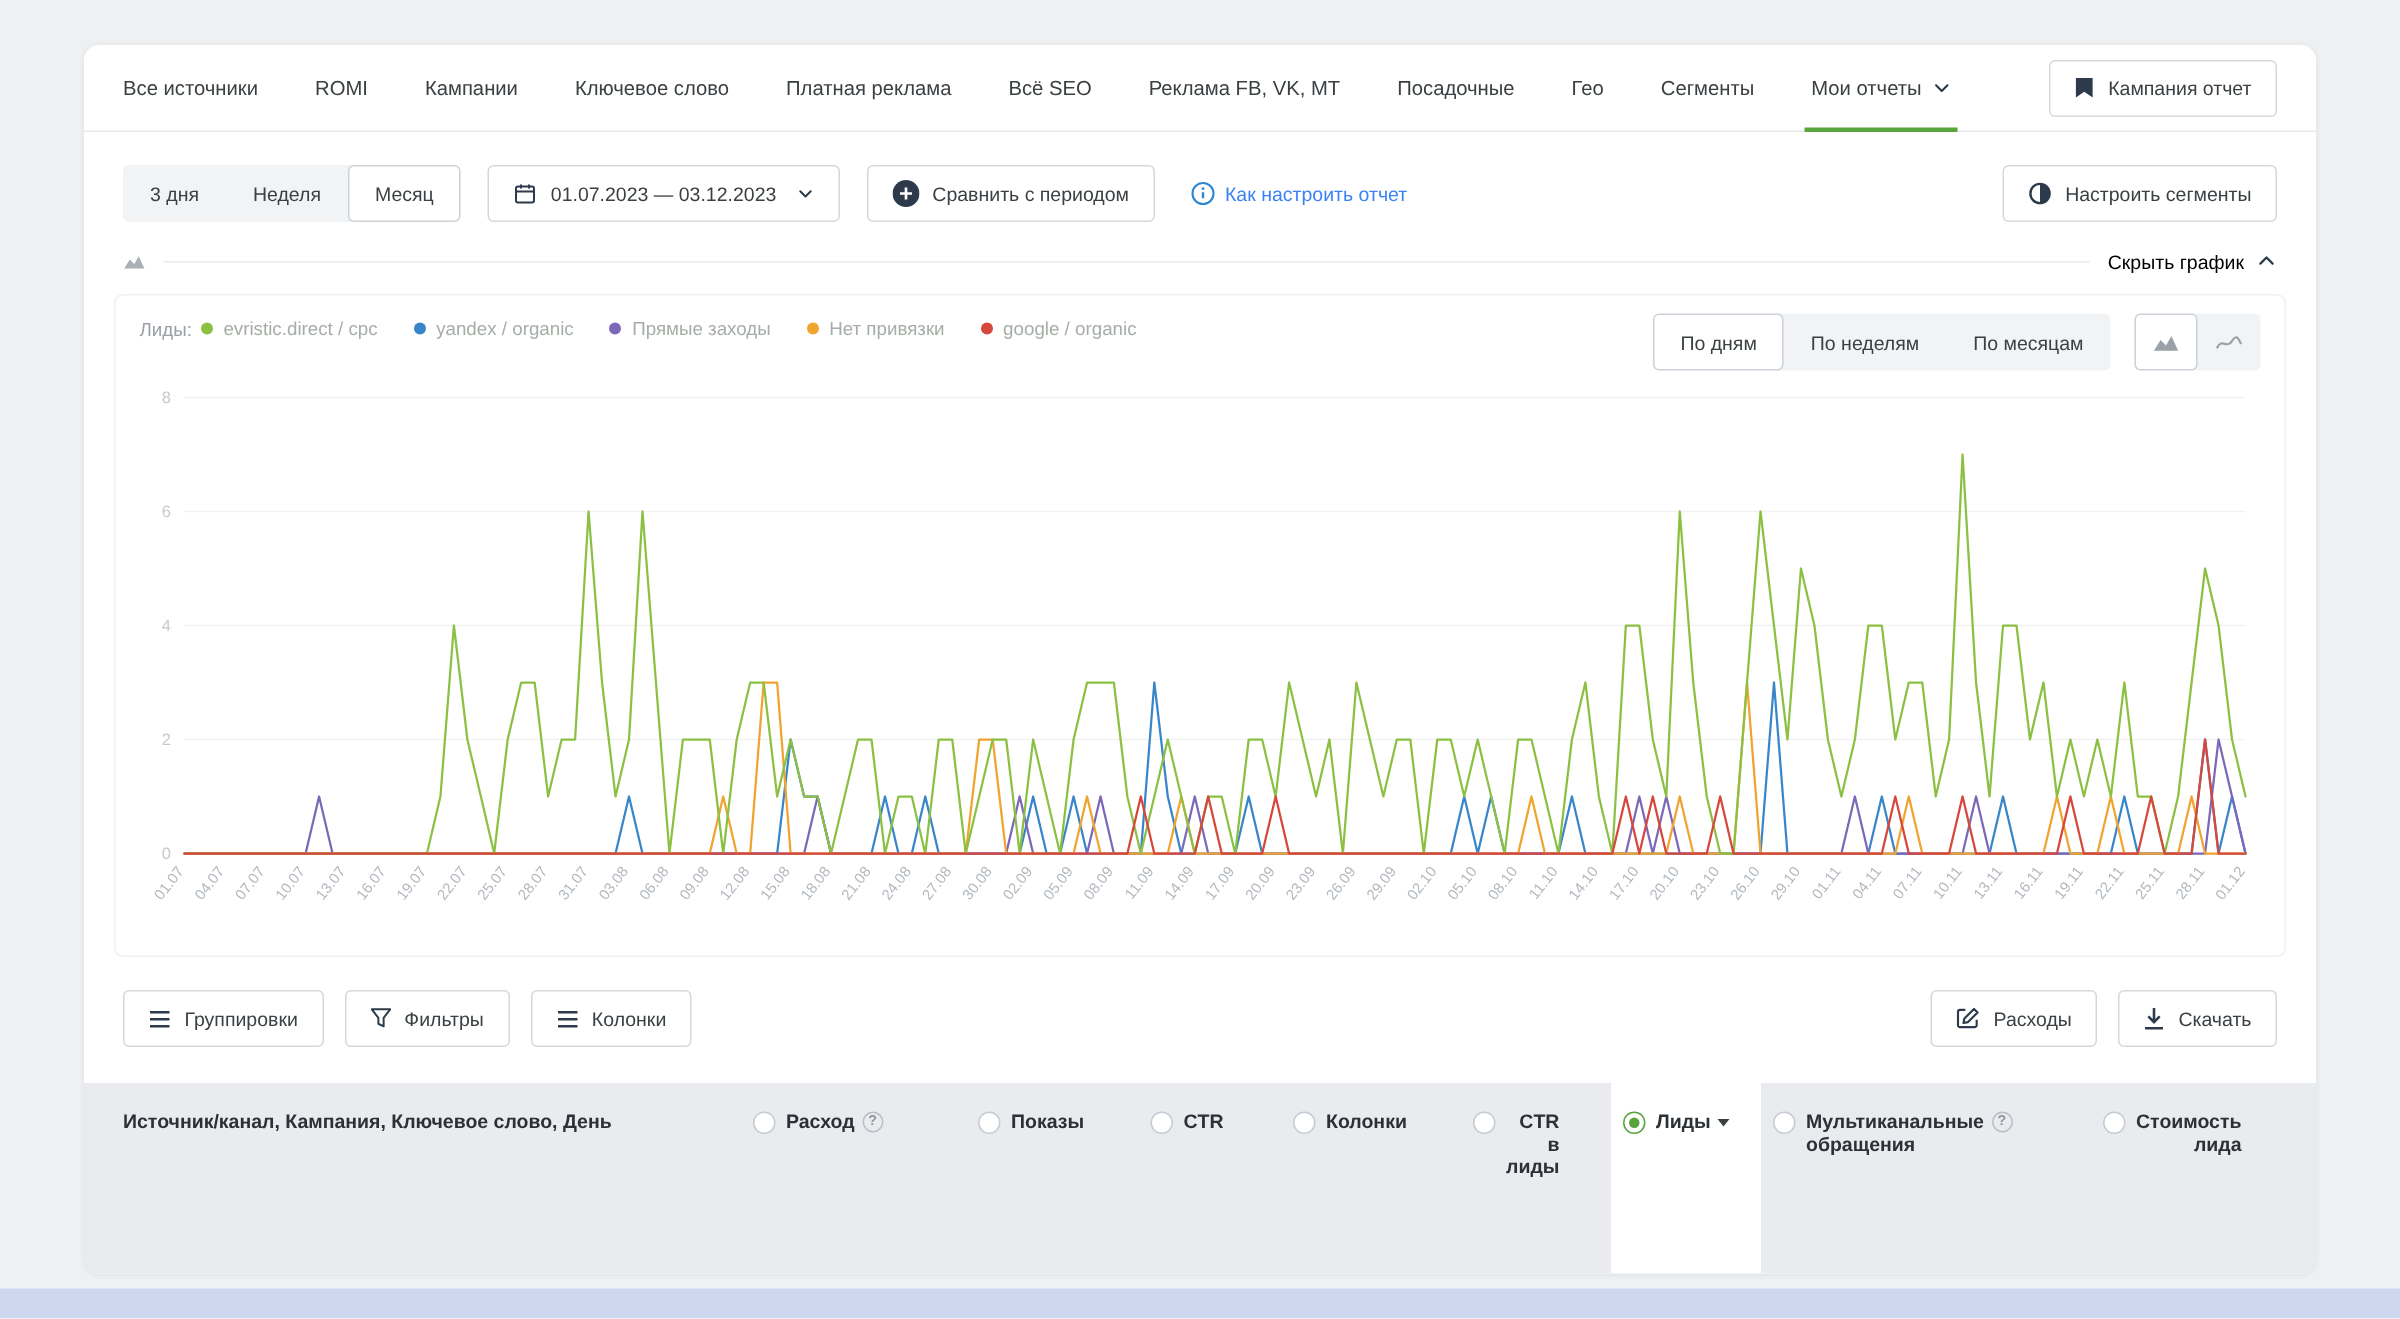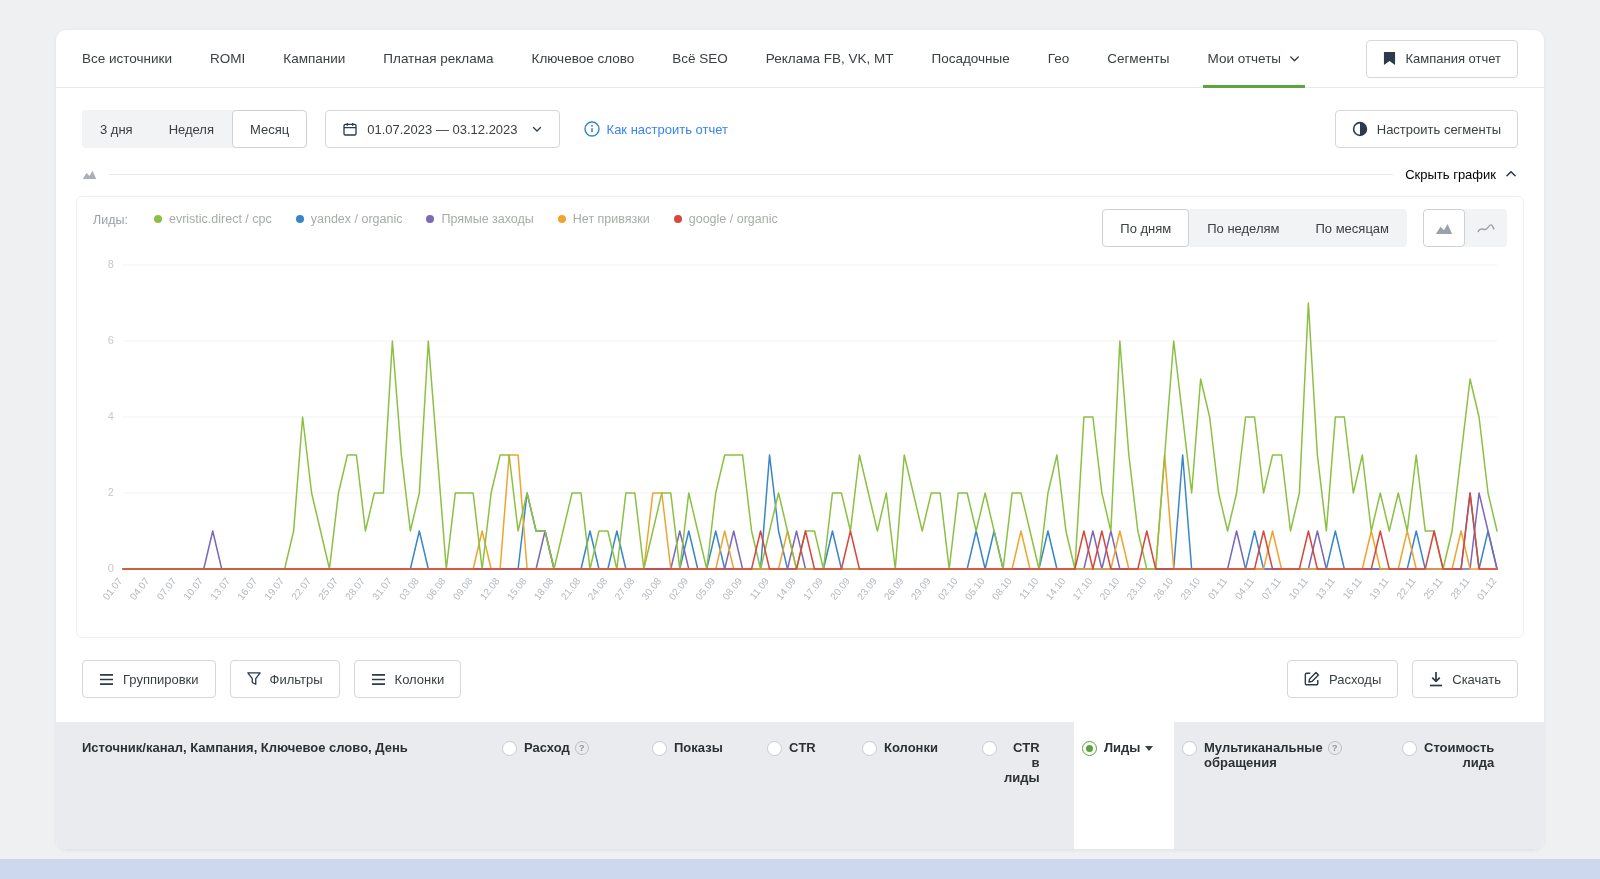--- a/index.html
+++ b/index.html
@@ -70,21 +70,21 @@
   .hide-row .divider { flex:1; height:1px; background:#e8eaed; }
   .hide-link { display:inline-flex; align-items:center; gap:8px; font-size:13px; color:#000000; cursor:pointer; }
 
   
   .chart-panel {
     flex:none; margin:12px 20px 0;
     border:1px solid #edeff2; border-radius:6px;
     padding:12px 16px 6px;
   }
   .panel-head { display:flex; align-items:flex-start; }
-  .legend { display:flex; align-items:flex-start; gap:26px; padding-top:3px; }
+  .legend { display:flex; align-items:flex-start; gap:6px; padding-top:3px; }
   .legend-title { font-size:12.5px; color:#9aa0a6; padding-top:1px; }
   .legend-items { display:flex; flex-wrap:wrap; gap:5px 24px; max-width:640px; }
   .legend-item { display:inline-flex; align-items:center; gap:7px; cursor:pointer; }
   .legend-item .dot { width:8px; height:8px; border-radius:50%; flex:none; }
   .legend-item .lab { font-size:12.5px; color:#a6ada6; white-space:nowrap; }
   .panel-controls { margin-left:auto; display:flex; gap:16px; }
   .seg-item.icon-btn { width:42px; padding:0; }
   .chart-svg { display:block; width:100%; height:380px; margin-top:4px; }
   .ytick { font-size:11px; fill:#c5cace; font-family:"Liberation Sans", sans-serif; }
   .xtick { font-size:10px; fill:#b3b9bf; font-family:"Liberation Sans", sans-serif; }
@@ -129,24 +129,24 @@
         <div class="tab">
           <span>Все источники</span>
         </div>
         <div class="tab">
           <span>ROMI</span>
         </div>
         <div class="tab">
           <span>Кампании</span>
         </div>
         <div class="tab">
+          <span>Ключевое слово</span>
+        </div>
+        <div class="tab">
           <span>Платная реклама</span>
-        </div>
-        <div class="tab">
-          <span>Ключевое слово</span>
         </div>
         <div class="tab">
           <span>Всё SEO</span>
         </div>
         <div class="tab">
           <span>Реклама FB, VK, MT</span>
         </div>
         <div class="tab">
           <span>Посадочные</span>
         </div>
@@ -190,20 +190,29 @@
           </svg>
       </span>
       <span>01.07.2023 — 03.12.2023</span>
       <span style="display:inline-flex;margin-left:4px">
         <svg width="12" height="12" viewBox="0 0 24 24">
             <path d="M5 9l7 7 7-7" fill="none" stroke="#2c3a4b" stroke-width="2.6" stroke-linecap="round" stroke-linejoin="round"></path>
           </svg>
       </span>
     </button>
 
+    <button class="btn">
+      <span style="display:inline-flex">
+        <svg width="18" height="18" viewBox="0 0 18 18">
+            <circle cx="9" cy="9" r="9" fill="#2c3a4b"></circle>
+            <path d="M9 5v8M5 9h8" stroke="#fff" stroke-width="1.8"></path>
+          </svg>
+      </span>
+      <span>Сравнить с периодом</span>
+    </button>
 
     <a class="help-link">
       <span style="display:inline-flex">
         <svg width="16" height="16" viewBox="0 0 16 16">
             <circle cx="8" cy="8" r="7" fill="none" stroke="#2d86d2" stroke-width="1.4"></circle>
             <path d="M8 7.2v4" stroke="#2d86d2" stroke-width="1.6"></path>
             <circle cx="8" cy="4.7" r="0.95" fill="#2d86d2"></circle>
           </svg>
       </span>
       <span>Как настроить отчет</span>

